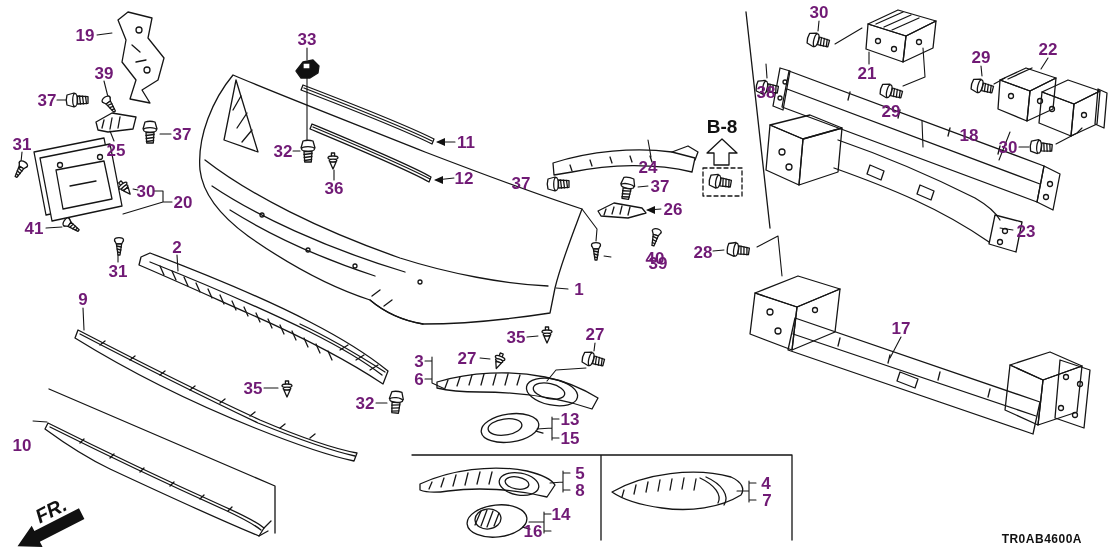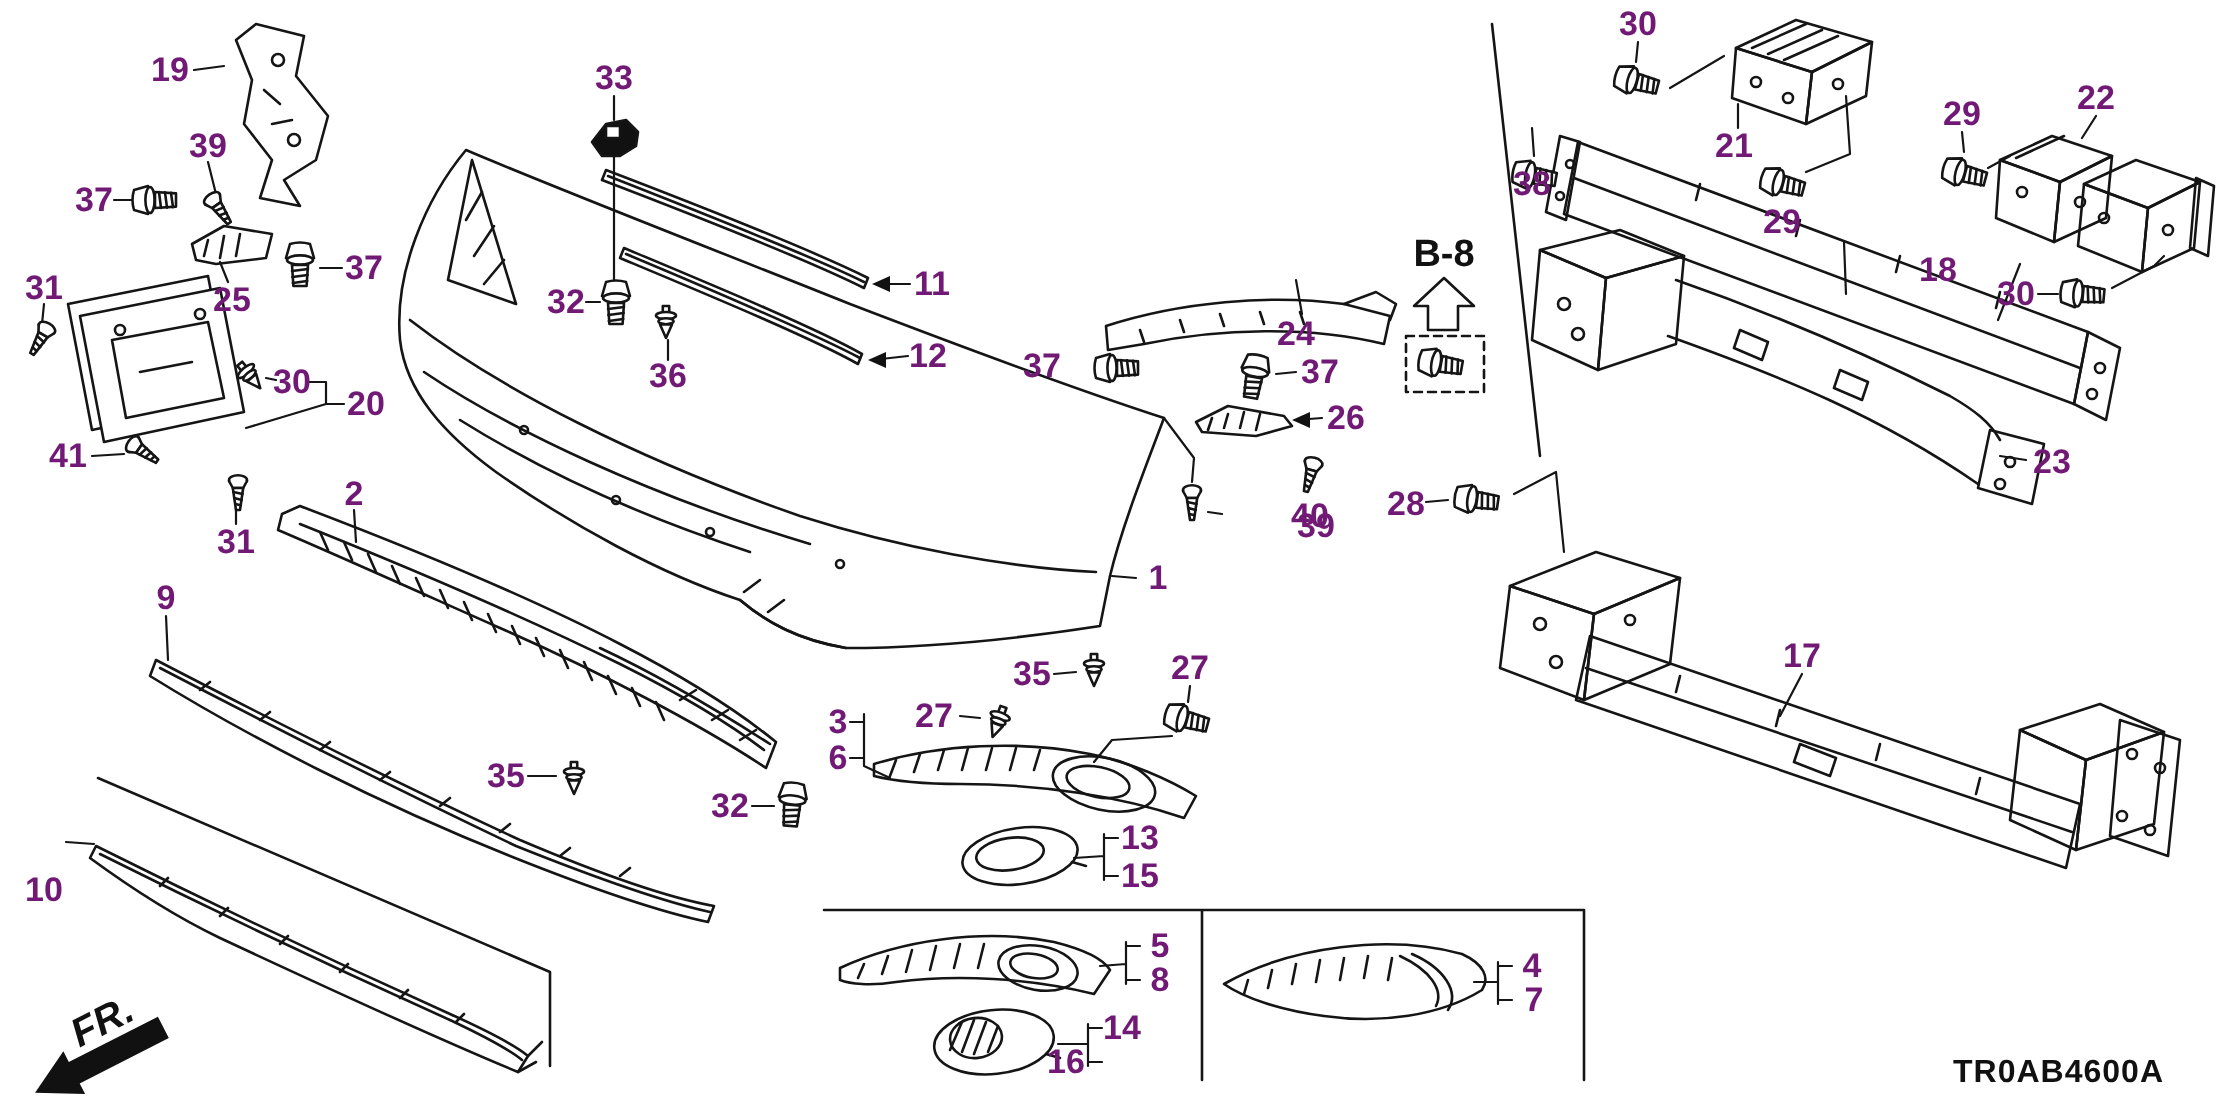--- a/index.html
+++ b/index.html
@@ -11,21 +11,21 @@
   .art path,.art polyline,.art line,.art rect,.art ellipse,.art circle,.art polygon{
     vector-effect:non-scaling-stroke;
   }
   .callout-layer{position:absolute;left:0;top:0;width:100%;height:100%;pointer-events:none;}
   .callout{
     position:absolute;transform:translate(-50%,-50%);
     font-size:17px;font-weight:bold;color:#701a75;line-height:1;white-space:nowrap;
   }
   .diagram-code{
     position:absolute;right:26px;bottom:8px;
-    font-size:16px;font-weight:bold;color:#111;letter-spacing:.5px;
+    font-size:12px;font-weight:bold;color:#111;letter-spacing:.5px;
   }
   .svgtxt{font-family:"Liberation Sans",sans-serif;}
 </style>
 </head>
 <body>
 
 <div class="stage">
 
 <svg class="art" width="1108" height="554" viewBox="0 0 1108 554" fill="none" stroke="#151515" stroke-width="1.3" stroke-linecap="round" stroke-linejoin="round">
 

